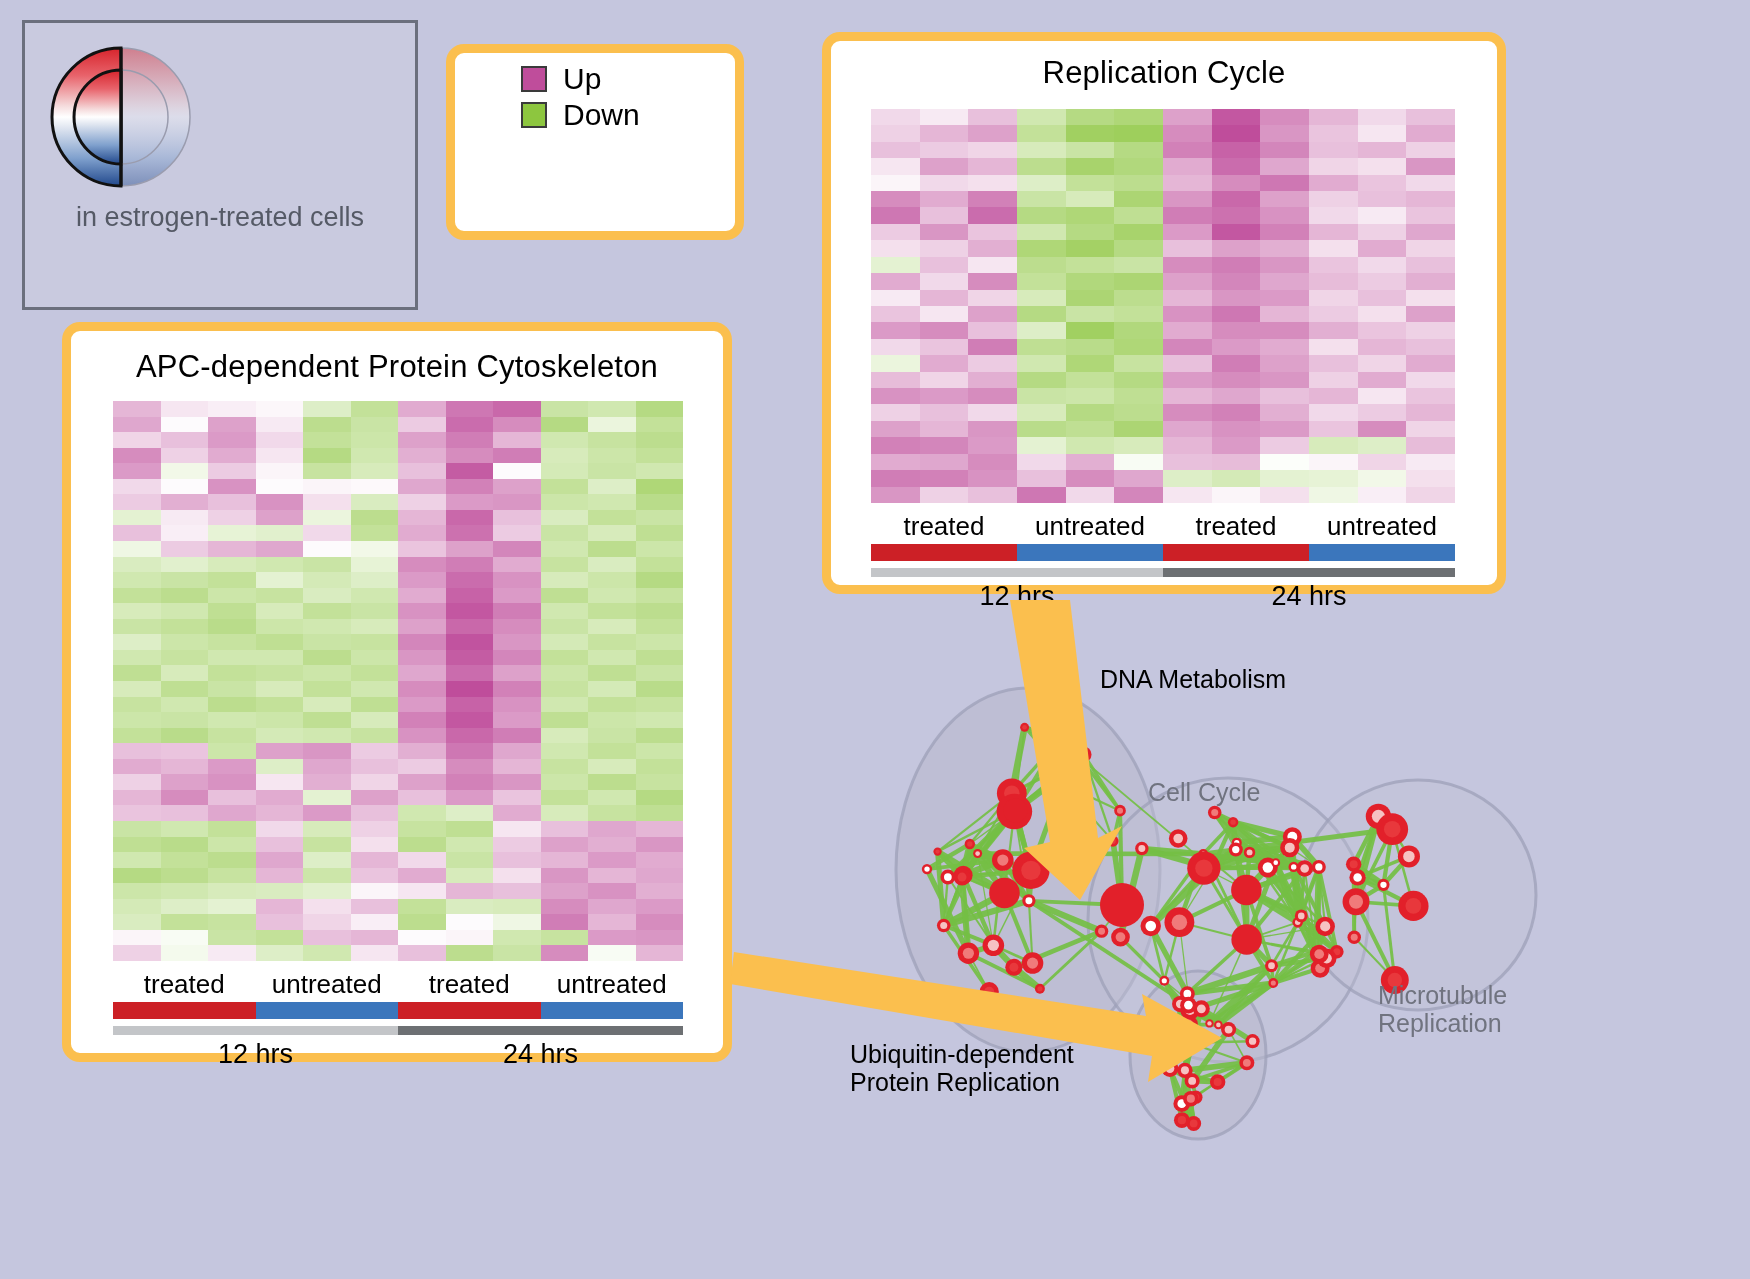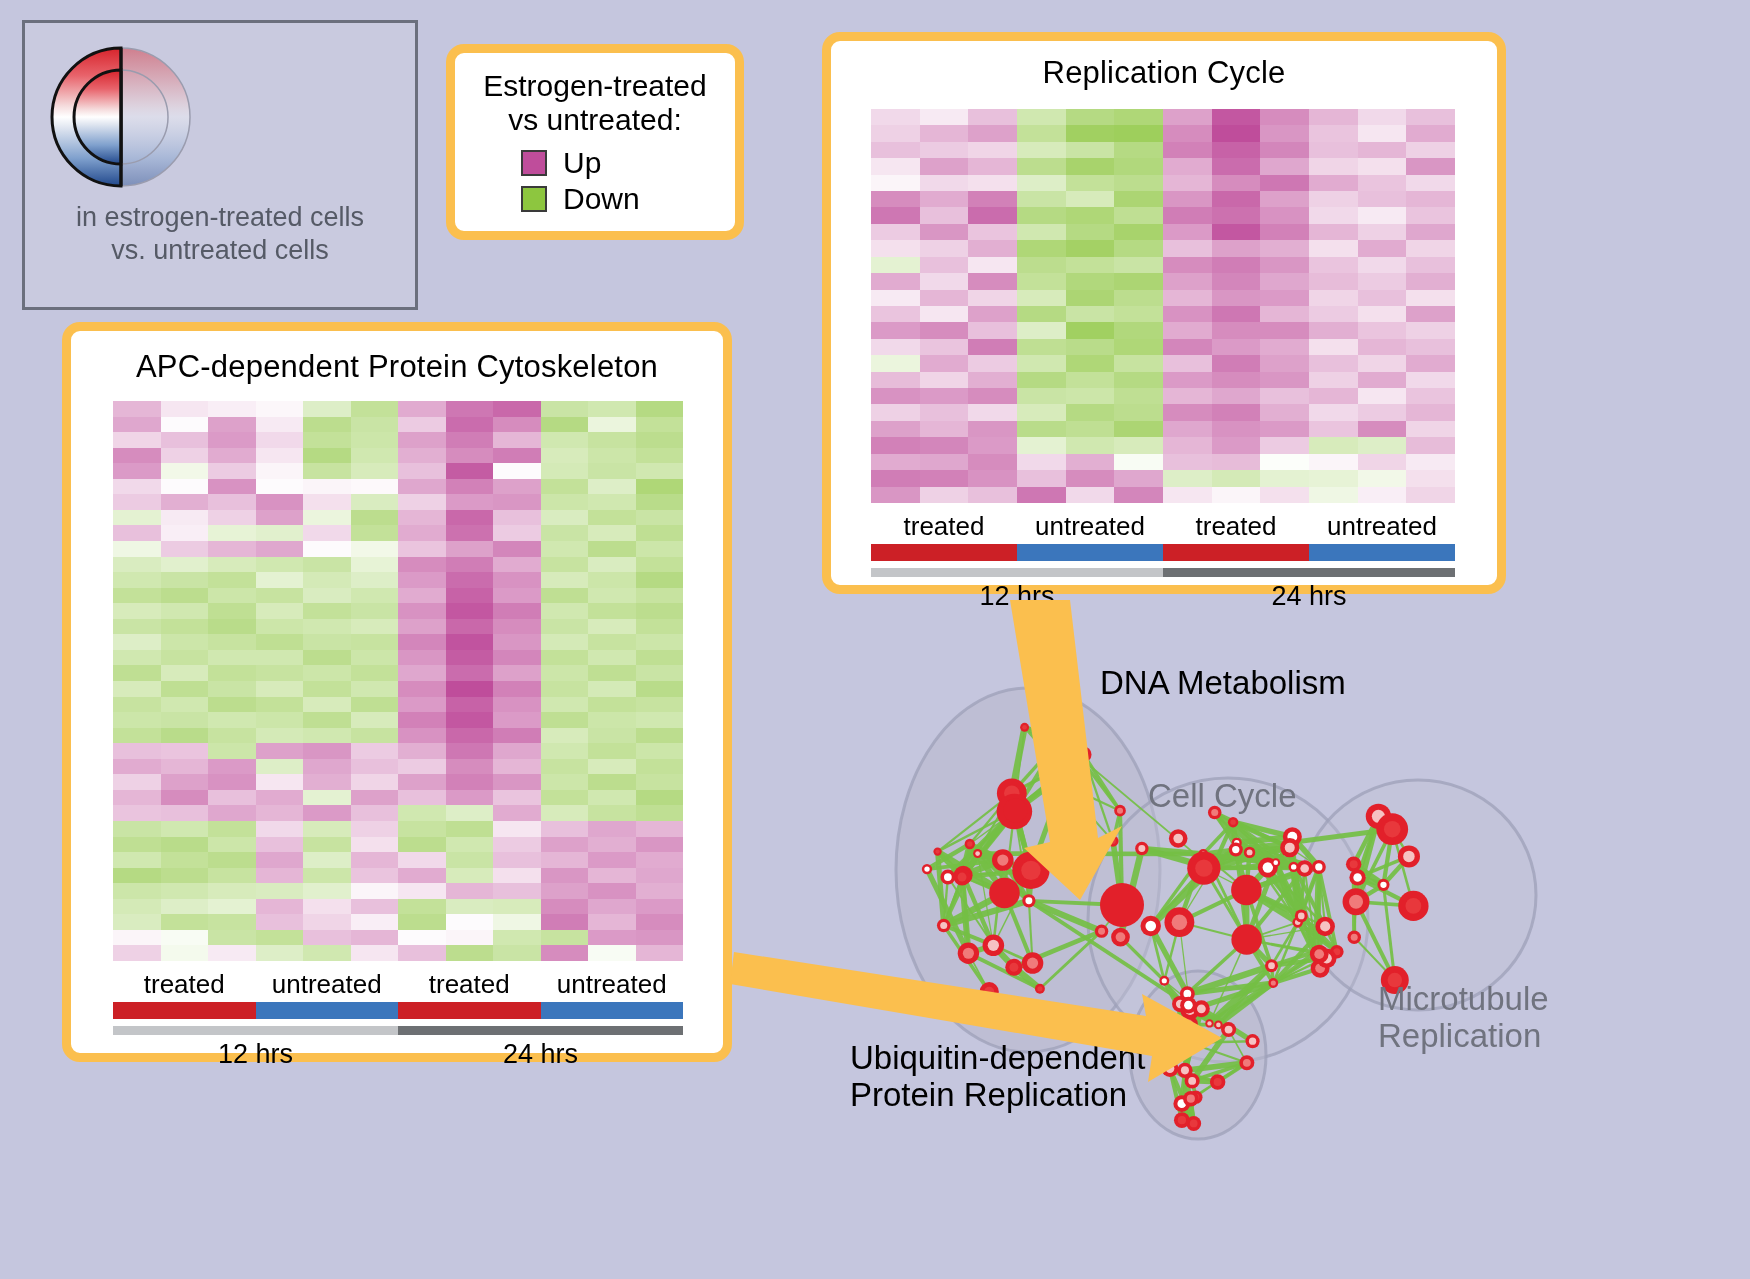--- a/index.html
+++ b/index.html
@@ -51,21 +51,21 @@
   .hm div{width:100%;height:100%;}
 
   .axis{position:absolute;}
   .axis-names{display:flex;width:100%;}
   .axis-names span{flex:1;text-align:center;font-size:26px;color:#000;}
   .bar-row{display:flex;width:100%;height:17px;margin-top:2px;}
   .bar-row .seg{height:100%;}
   .bar-row2{display:flex;width:100%;height:9px;margin-top:7px;}
   .hrs-row{display:flex;width:100%;margin-top:4px;}
   .hrs-row span{flex:1;text-align:center;font-size:27px;color:#000;}
-  .net-lbl{position:absolute;font-size:33px;line-height:1.12;}
+  .net-lbl{position:absolute;font-size:25px;line-height:1.12;}
   #lbl-dna{left:1100px;top:665px;color:#000;}
   #lbl-cc{left:1148px;top:778px;color:#70737f;}
   #lbl-mt{left:1378px;top:981px;color:#70737f;text-align:left;}
   #lbl-ub{left:850px;top:1040px;color:#000;}
 
   
   .arrow-svg{position:absolute;left:0;top:0;width:1750px;height:1279px;
     pointer-events:none;}
 </style>
 </head>
@@ -98,29 +98,24 @@
         <path d="M74 5 A69 69 0 0 0 74 143 Z" fill="url(#gv)" stroke="#111" stroke-width="3"></path>
         <circle cx="74" cy="74" r="47" fill="none" stroke="#9a9cae" stroke-width="1.5"></circle>
         <path d="M74 27 A47 47 0 0 0 74 121 Z" fill="url(#gv)" stroke="#111" stroke-width="3"></path>
         <line x1="74" y1="5" x2="74" y2="143" stroke="#111" stroke-width="3"></line>
       </svg>
     </div>
 
 
     <div class="wheel-caption">
       <div>in estrogen-treated cells</div>
-      <div>vs. untreated cells</div>
     </div>
   </div>
 
   <div class="card" id="updown-card">
-    <div class="ttl">
-      <div>Estrogen-treated</div>
-      <div>vs untreated:</div>
-    </div>
     <div class="key-rows">
       <div class="key-row">
         <span class="swatch" id="sw-up" style="background: rgb(191, 77, 155);"></span>
         <span class="kl">Up</span>
       </div>
       <div class="key-row">
         <span class="swatch" id="sw-down" style="background: rgb(141, 198, 63);"></span>
         <span class="kl">Down</span>
       </div>
     </div>

